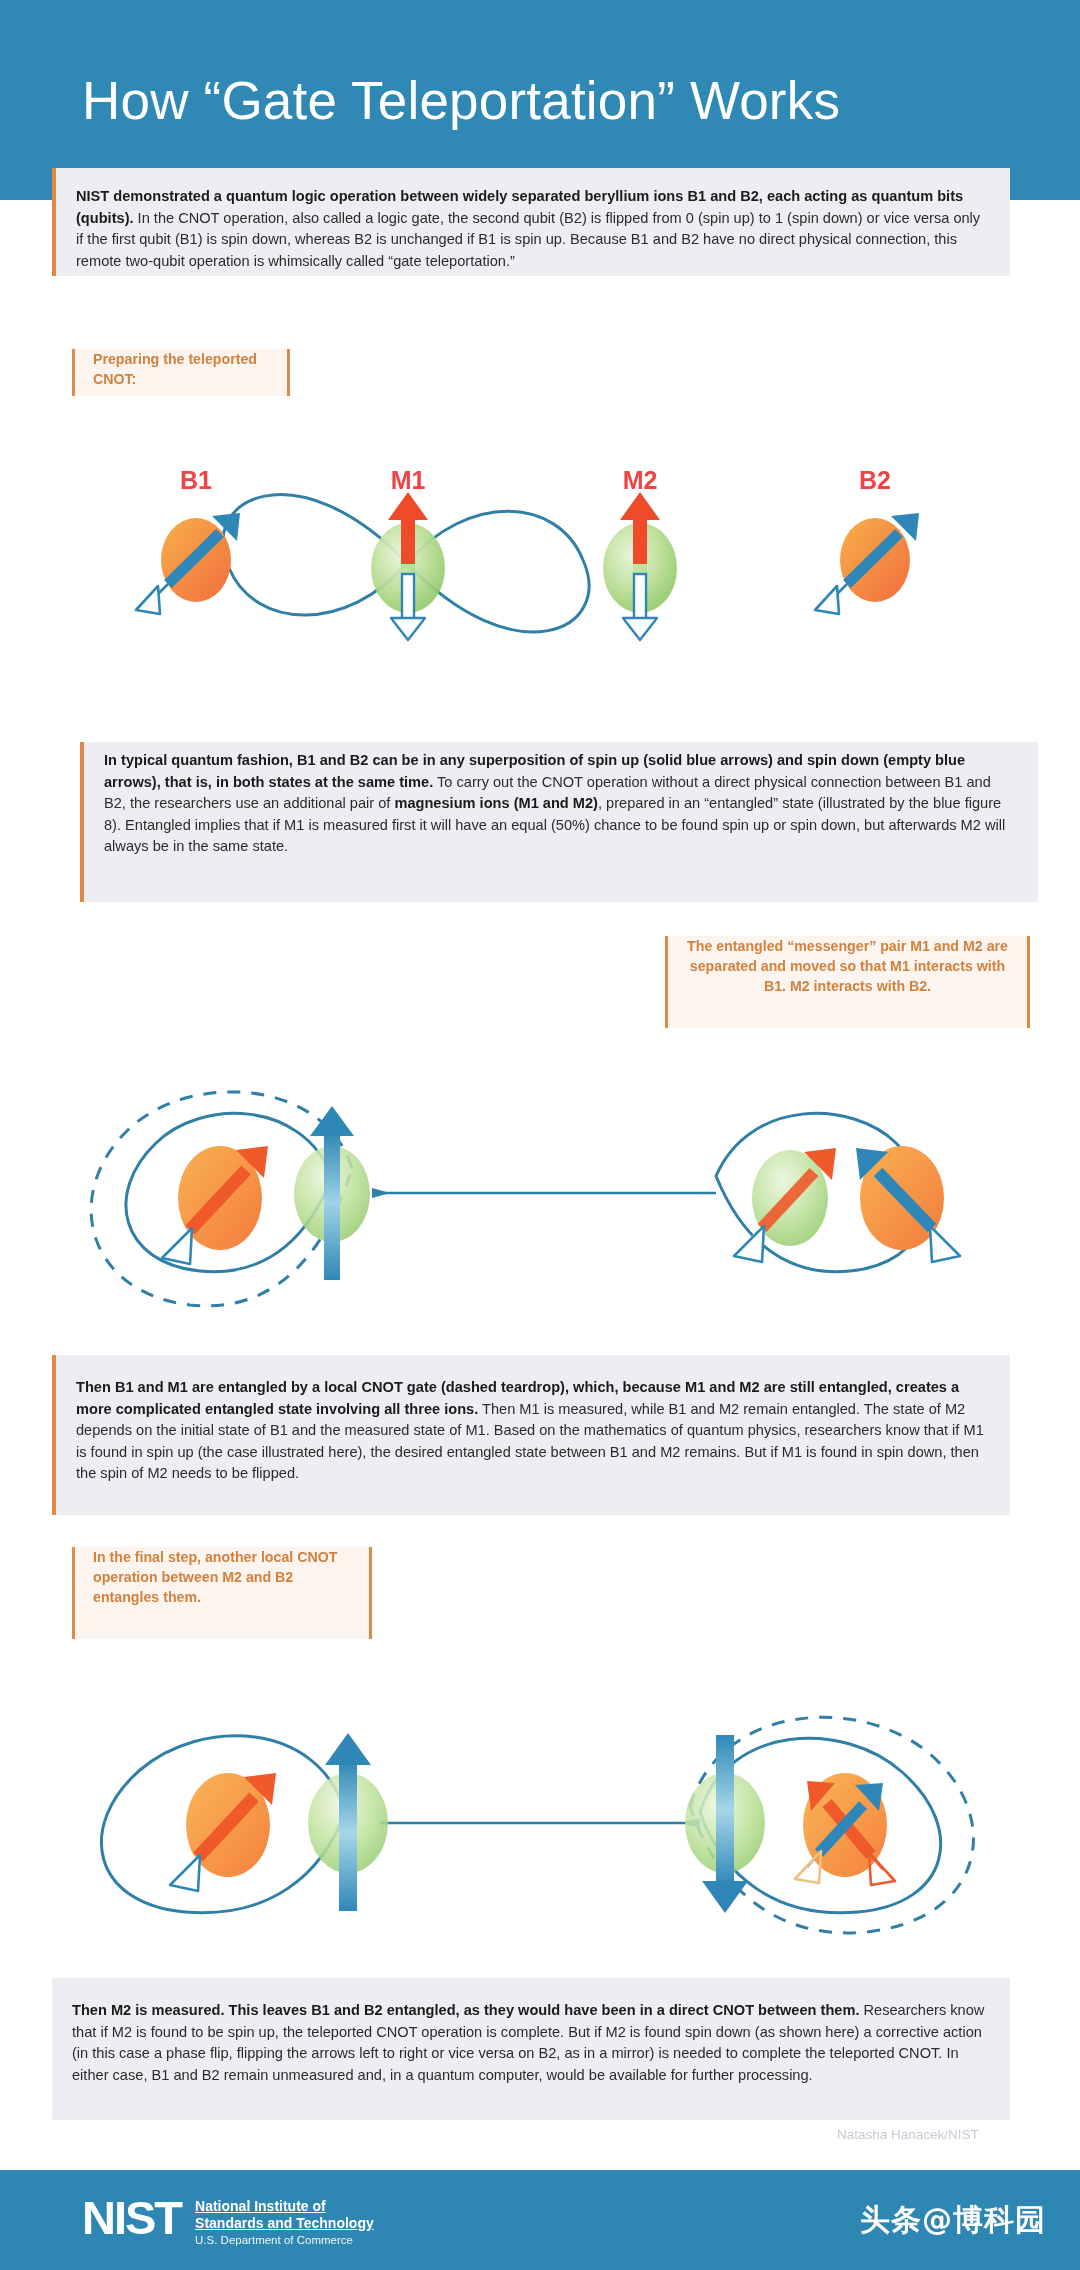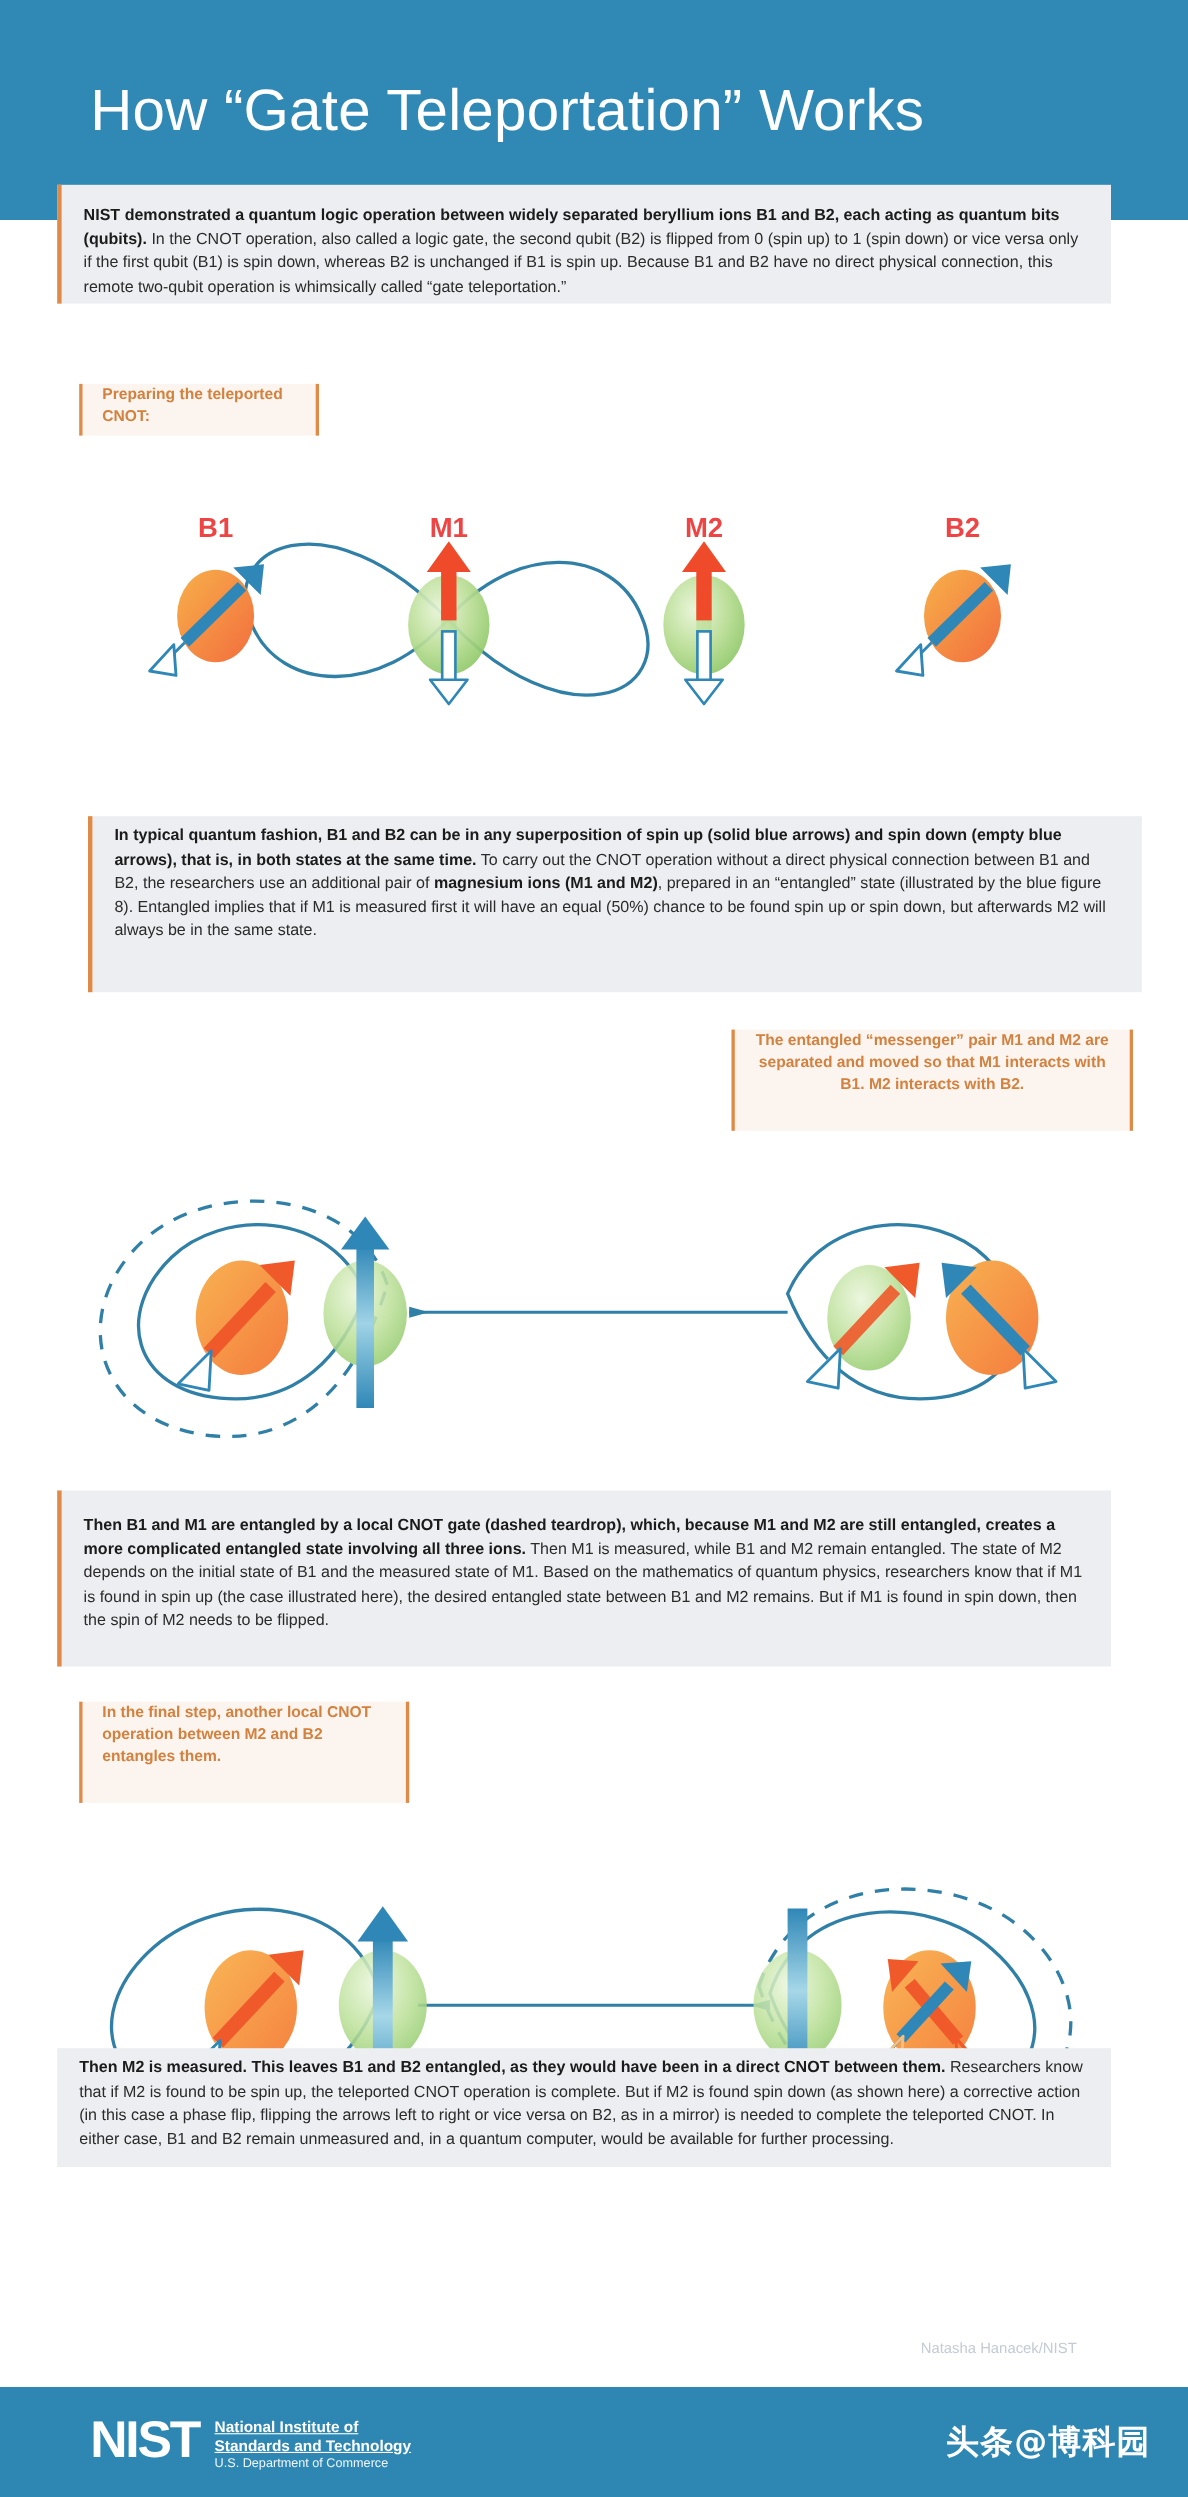--- a/index.html
+++ b/index.html
@@ -349,21 +349,21 @@
         <g>
           <path d="M-26,28 L18,-20" stroke="#2f87b7" stroke-width="11" stroke-linecap="butt"></path>
           <path d="M10,-40 L38,-42 L34,-14 Z" fill="#2f87b7"></path>
           <path d="M-26,28 L-38,42" stroke="#2f87b7" stroke-width="2.6" fill="none"></path>
           <path d="M-24,26 L-50,54 L-26,58 Z" fill="none" stroke="#f3c084" stroke-width="2.6" stroke-linejoin="round"></path>
         </g>
       </g>
     </svg>
   </div>
 
-  <div class="panel" style="left:52px;top:1862px;width:958px;height:108px;padding-top:8px;border-left:none;">
+  <div class="panel" style="left:52px;top:1978px;width:958px;height:142px;padding-top:22px;border-left:none;">
     <p><b>Then M2 is measured. This leaves B1 and B2 entangled, as they would have been in a direct CNOT between them.</b><span> Researchers know that if M2 is found to be spin up, the teleported CNOT operation is complete. But if M2 is found spin down (as shown here) a corrective action (in this case a phase flip, flipping the arrows left to right or vice versa on B2, as in a mirror) is needed to complete the teleported CNOT. In either case, B1 and B2 remain unmeasured and, in a quantum computer, would be available for further processing.</span></p>
   </div>
 
   <div class="credit" style="left:837px;top:2127px;">Natasha Hanacek/NIST</div>
 
   <div class="footer">
     <div class="nist-logo">
       <div class="nist-mark">NIST</div>
       <div class="nist-words">
         <div class="l1">National Institute of</div>

